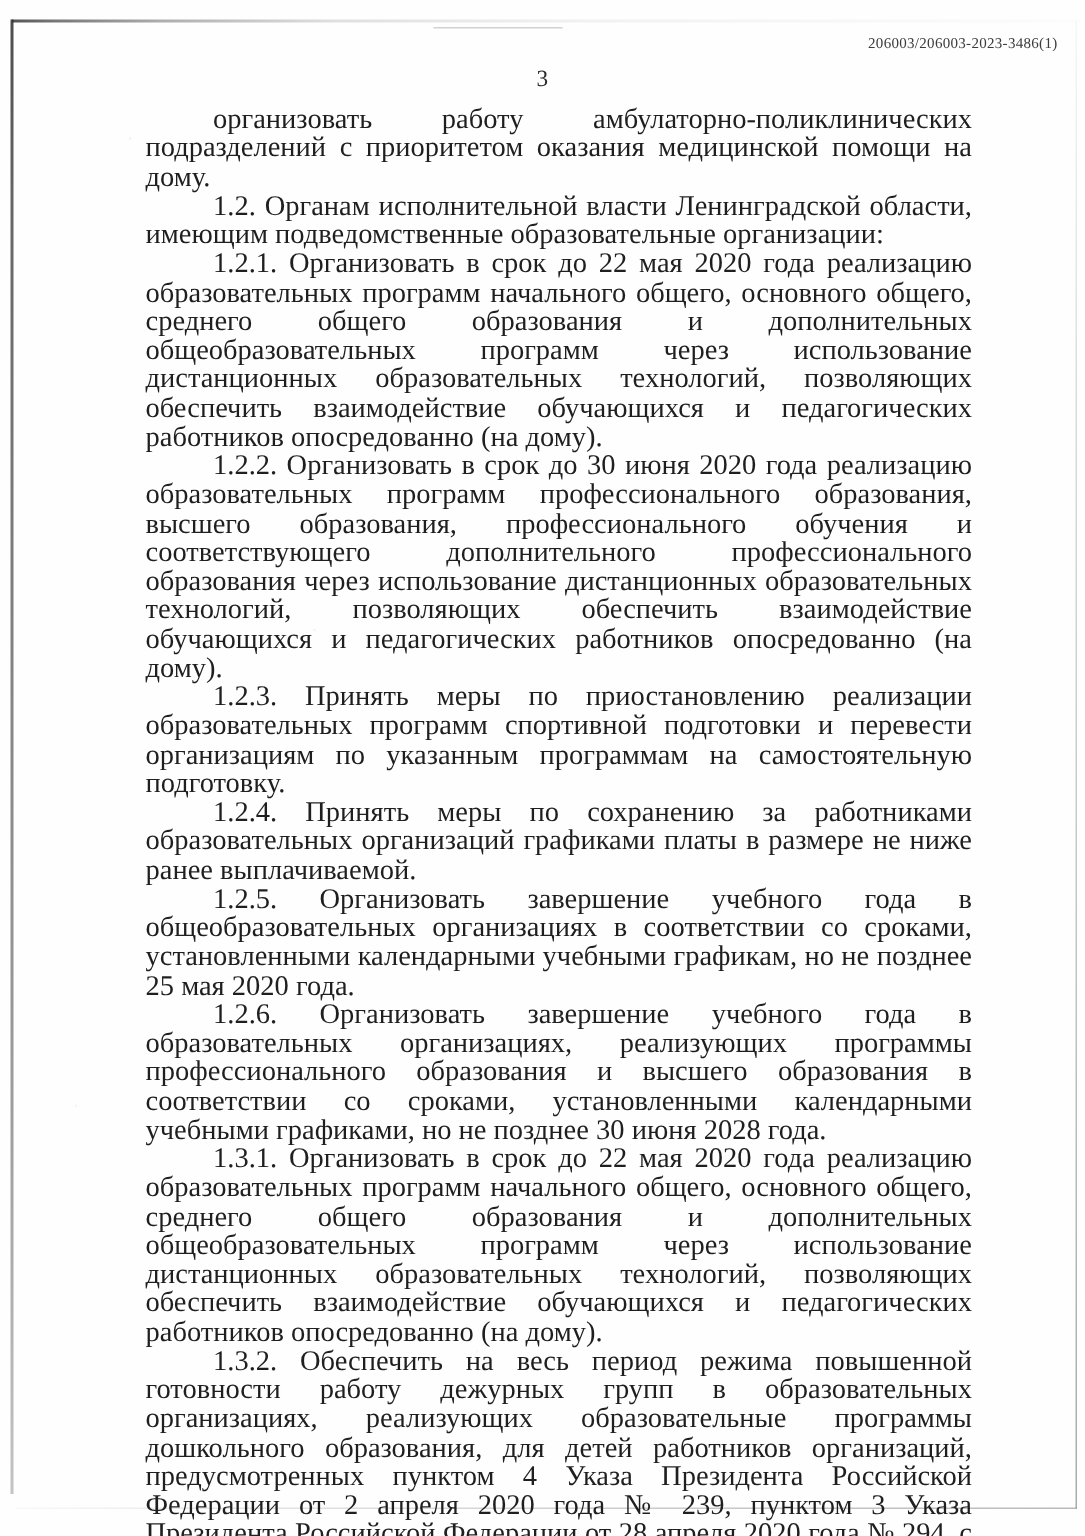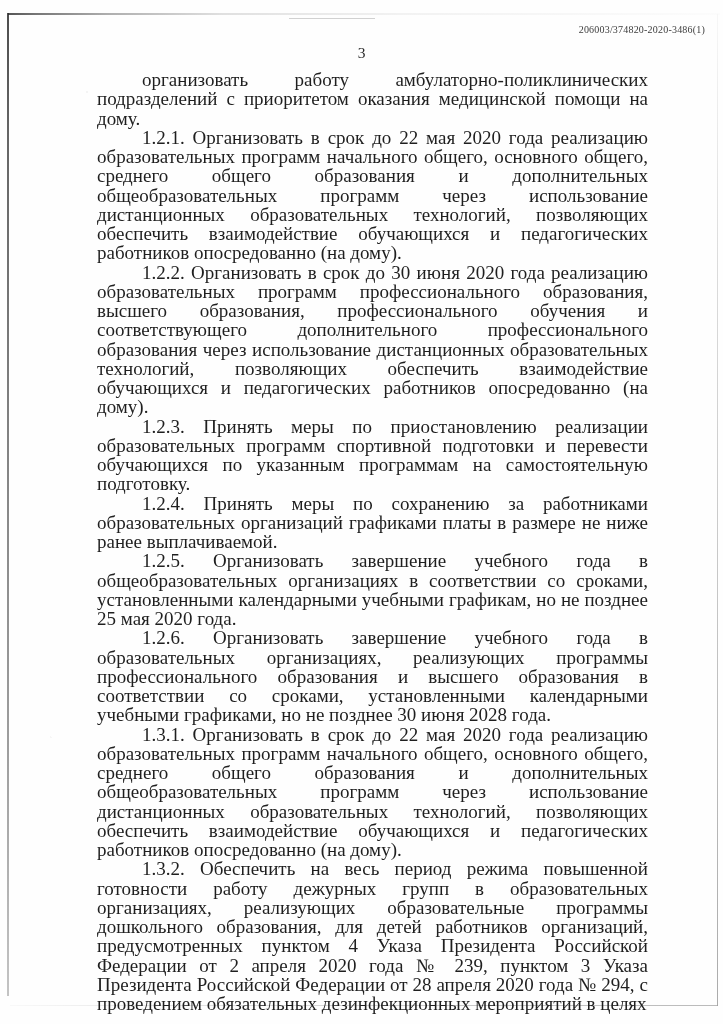--- a/index.html
+++ b/index.html
@@ -130,29 +130,30 @@
 <body>
 
 <div id="page">
 
   <div class="scan-edge-left"></div>
   <div class="scan-edge-top"></div>
   <div class="scan-edge-right"></div>
   <div class="scan-edge-bottom"></div>
   <div class="scan-rule-top"></div>
 
-  <div class="doc-code">206003/374820-2020-3486(1)</div>
+  <div class="doc-code">206003/206003-2023-3486(1)</div>
 
   <div class="page-number">3</div>
 
   <div class="body-text">
     <p>организовать работу амбулаторно-поликлинических подразделений с приоритетом оказания медицинской помощи на дому.</p>
+    <p>1.2. Органам исполнительной власти Ленинградской области, имеющим подведомственные образовательные организации:</p>
     <p>1.2.1. Организовать в срок до 22 мая 2020 года реализацию образовательных программ начального общего, основного общего, среднего общего образования и дополнительных общеобразовательных программ через использование дистанционных образовательных технологий, позволяющих обеспечить взаимодействие обучающихся и педагогических работников опосредованно (на дому).</p>
     <p>1.2.2. Организовать в срок до 30 июня 2020 года реализацию образовательных программ профессионального образования, высшего образования, профессионального обучения и соответствующего дополнительного профессионального образования через использование дистанционных образовательных технологий, позволяющих обеспечить взаимодействие обучающихся и педагогических работников опосредованно (на дому).</p>
-    <p>1.2.3. Принять меры по приостановлению реализации образовательных программ спортивной подготовки и перевести обучающихся по указанным программам на самостоятельную подготовку.</p>
+    <p>1.2.3. Принять меры по приостановлению реализации образовательных программ спортивной подготовки и перевести организациям по указанным программам на самостоятельную подготовку.</p>
     <p>1.2.4. Принять меры по сохранению за работниками образовательных организаций графиками платы в размере не ниже ранее выплачиваемой.</p>
     <p>1.2.5. Организовать завершение учебного года в общеобразовательных организациях в соответствии со сроками, установленными календарными учебными графикам, но не позднее 25 мая 2020 года.</p>
     <p>1.2.6. Организовать завершение учебного года в образовательных организациях, реализующих программы профессионального образования и высшего образования в соответствии со сроками, установленными календарными учебными графиками, но не позднее 30 июня 2028 года.</p>
     <p>1.3.1. Организовать в срок до 22 мая 2020 года реализацию образовательных программ начального общего, основного общего, среднего общего образования и дополнительных общеобразовательных программ через использование дистанционных образовательных технологий, позволяющих обеспечить взаимодействие обучающихся и педагогических работников опосредованно (на дому).</p>
     <p>1.3.2. Обеспечить на весь период режима повышенной готовности работу дежурных групп в образовательных организациях, реализующих образовательные программы дошкольного образования, для детей работников организаций, предусмотренных пунктом 4 Указа Президента Российской Федерации от 2 апреля 2020 года № 239, пунктом 3 Указа Президента Российской Федерации от 28 апреля 2020 года № 294, с проведением обязательных дезинфекционных мероприятий в целях</p>
   </div>
 
   <div class="grain"></div>
 </div>
 

